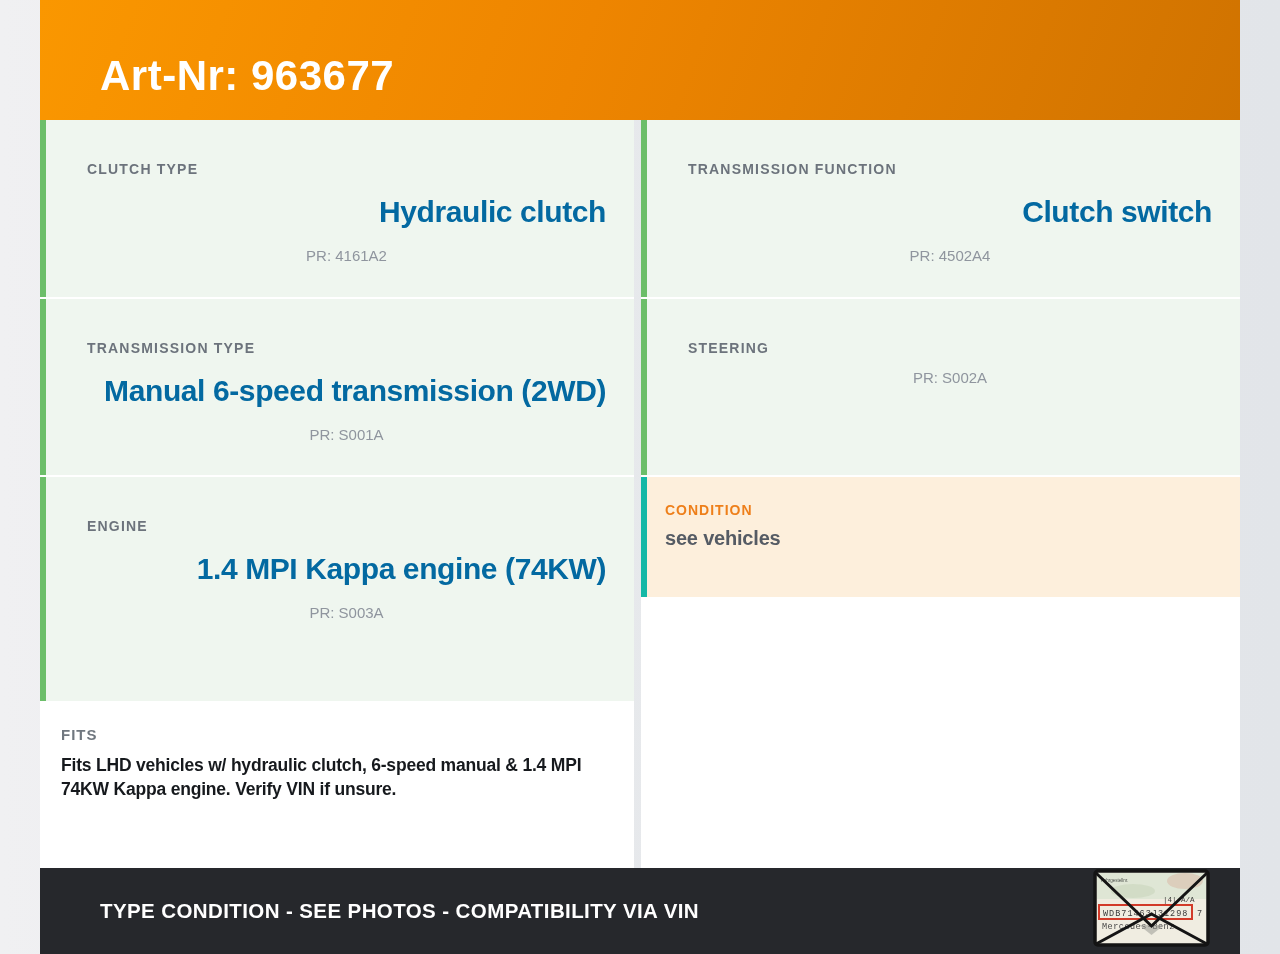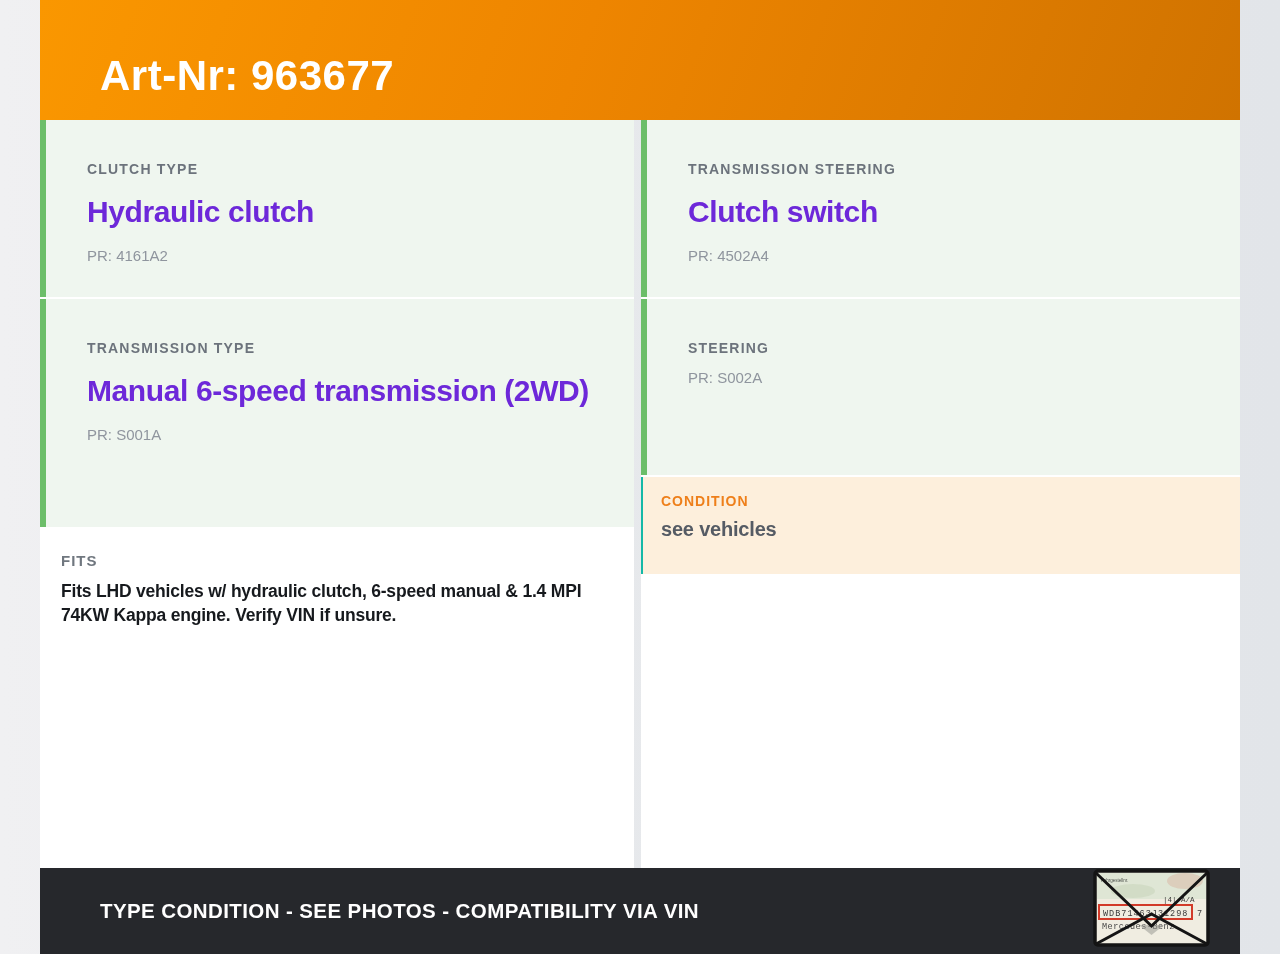--- a/index.html
+++ b/index.html
@@ -25,38 +25,38 @@
     position:absolute; left:40px; top:120px; width:1200px; height:748px;
     display:flex; gap:7px;
   }
   .col { display:flex; flex-direction:column; gap:2px; background:#FFFFFF; }
   .col-left  { width:594px; }
   .col-right { flex:1; }
 
   .card { background:#EFF6EF; padding:41px 28px 0 41px; }
   .card.accent-green  { border-left:6px solid #6CBE69; }
   .card.h177 { height:177px; }
-  .card.h218 { height:228px; }
+  .card.h218 { height:176px; }
   .card.h224 { height:224px; }
   .card.h176 { height:176px; }
 
   .card .label {
     font-size:14px; font-weight:bold; color:#6C737C; letter-spacing:1.2px;
     margin-bottom:13px;
   }
   .card .title {
-    font-size:30px; font-weight:bold; color:#6d28d9; letter-spacing:-0.4px;
-    line-height:43px; margin-bottom:14px;
+    font-size:30px; font-weight:bold; color:#0369a1; letter-spacing:-0.4px;
+    line-height:43px; margin-bottom:14px;text-align:right;
   }
-  .card .pr { font-size:15px; color:#8F959E; }
+  .card .pr { font-size:15px; color:#8F959E;text-align:center; }
 
   
   .card-condition {
-    height:97px; background:#FDEFDC; border-left:2px solid #14b8a6;
-    padding:16px 20px 0 18px;
+    height:120px; background:#FDEFDC; border-left:6px solid #14b8a6;
+    padding:25px 20px 0 18px;
   }
   .card-condition .label {
     font-size:14px; font-weight:bold; color:#EE7F1A; letter-spacing:1px;
     margin-bottom:9px;
   }
   .card-condition .value {
     font-size:20px; font-weight:bold; color:#555B64; letter-spacing:-0.2px;
   }
 
   
@@ -103,29 +103,34 @@
       <section class="card accent-green h177">
         <div class="label">CLUTCH TYPE</div>
         <div class="title">Hydraulic clutch</div>
         <div class="pr">PR: 4161A2</div>
       </section>
       <section class="card accent-green h218">
         <div class="label">TRANSMISSION TYPE</div>
         <div class="title">Manual 6-speed transmission (2WD)</div>
         <div class="pr">PR: S001A</div>
       </section>
+      <section class="card accent-green h224">
+        <div class="label">ENGINE</div>
+        <div class="title">1.4 MPI Kappa engine (74KW)</div>
+        <div class="pr">PR: S003A</div>
+      </section>
       <section class="card-fits">
         <div class="label">FITS</div>
         <div class="text">Fits LHD vehicles w/ hydraulic clutch, 6-speed manual &amp; 1.4 MPI 74KW Kappa engine. Verify VIN if unsure.</div>
       </section>
     </div>
 
     <div class="col col-right">
       <section class="card accent-green h177">
-        <div class="label">TRANSMISSION STEERING</div>
+        <div class="label">TRANSMISSION FUNCTION</div>
         <div class="title">Clutch switch</div>
         <div class="pr">PR: 4502A4</div>
       </section>
       <section class="card accent-green h176">
         <div class="label">STEERING</div>
         <div class="pr">PR: S002A</div>
       </section>
       <section class="card-condition">
         <div class="label">CONDITION</div>
         <div class="value">see vehicles</div>

